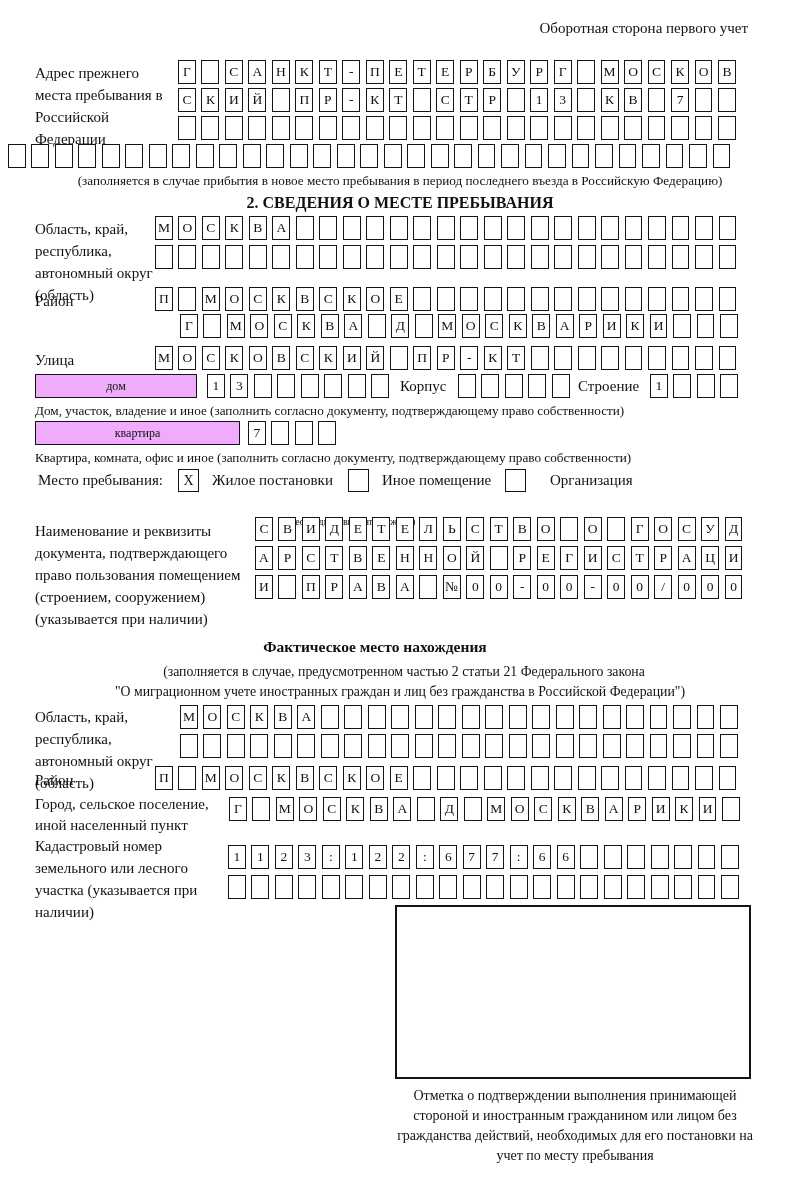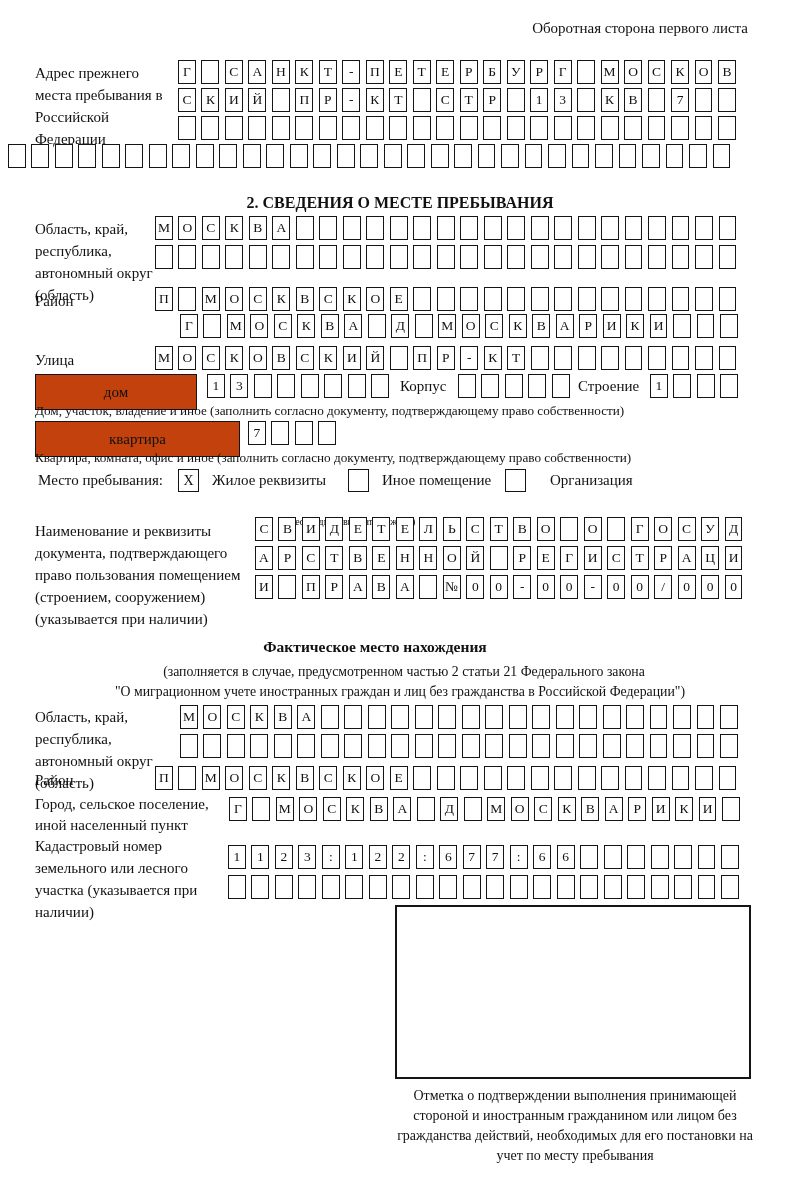--- a/index.html
+++ b/index.html
@@ -14,37 +14,37 @@
   .note{position:absolute;font-size:13.2px;line-height:16px;}
   .center{text-align:center;}
   .hdr{position:absolute;font-size:16px;font-weight:bold;text-align:center;}
   .cellrow{position:absolute;display:flex;gap:5.7px;}
   .cell{
     box-sizing:border-box;flex:none;width:17.8px;height:24px;
     border:1.6px solid #151515;display:flex;align-items:center;justify-content:center;
     font-size:13.5px;line-height:1;background:#fff;
   }
   .widebox{
-    position:absolute;box-sizing:border-box;height:36px;border:1.6px solid #151515;
-    display:flex;align-items:center;justify-content:center;font-size:15px;background:#c2410c;
+    position:absolute;box-sizing:border-box;height:24px;border:1.6px solid #151515;
+    display:flex;align-items:center;justify-content:center;font-size:12px;background:#f0abfc;
   }
   .chk{
     position:absolute;box-sizing:border-box;width:21px;height:23px;border:1.6px solid #151515;
     display:flex;align-items:center;justify-content:center;font-size:14px;background:#fff;
   }
   .bigbox{position:absolute;box-sizing:border-box;border:2px solid #151515;background:#fff;}
   .caption{position:absolute;font-size:14px;line-height:20px;text-align:center;}
   .inline-lbl{position:absolute;font-size:15px;white-space:nowrap;}
 </style>
 </head>
 <body>
 
 <div class="page">
 
-  <div class="abs" style="top:20px;right:52px;font-size:15px;">Оборотная сторона первого листа</div>
+  <div class="abs" style="top:20px;right:52px;font-size:15px;">Оборотная сторона первого учет</div>
 
   <div class="lbl" style="left:35px;top:62px;width:142px;font-family:Liberation Serif, serif;">Адрес прежнего места пребывания в Российской Федерации</div>
   <div class="cellrow" style="left:178px;top:60px;">
       <span class="cell">Г</span>
       <span class="cell"></span>
       <span class="cell">С</span>
       <span class="cell">А</span>
       <span class="cell">Н</span>
       <span class="cell">К</span>
       <span class="cell">Т</span>
@@ -144,20 +144,21 @@
       <span class="cell"></span>
       <span class="cell"></span>
       <span class="cell"></span>
       <span class="cell"></span>
       <span class="cell"></span>
       <span class="cell"></span>
       <span class="cell"></span>
       <span class="cell"></span>
       <span class="cell"></span>
     </div>
+  <div class="note center" style="left:0;top:173px;width:800px;">(заполняется в случае прибытия в новое место пребывания в период последнего въезда в Российскую Федерацию)</div>
 
   <div class="hdr" style="left:0;top:194px;width:800px;">2. СВЕДЕНИЯ О МЕСТЕ ПРЕБЫВАНИЯ</div>
 
   <div class="lbl" style="left:35px;top:218px;width:118px;">Область, край, республика, автономный округ (область)</div>
   <div class="cellrow" style="left:155px;top:216px;">
       <span class="cell">М</span>
       <span class="cell">О</span>
       <span class="cell">С</span>
       <span class="cell">К</span>
       <span class="cell">В</span>
@@ -327,21 +328,21 @@
   <div class="cellrow" style="left:248px;top:421px;">
       <span class="cell">7</span>
       <span class="cell"></span>
       <span class="cell"></span>
       <span class="cell"></span>
     </div>
   <div class="note" style="left:35px;top:450px;width:760px;">Квартира, комната, офис и иное (заполнить согласно документу, подтверждающему право собственности)</div>
 
   <div class="inline-lbl" style="left:38px;top:472px;">Место пребывания:</div>
   <div class="chk" style="left:178px;top:469px;">X</div>
-  <div class="inline-lbl" style="left:212px;top:472px;">Жилое реквизиты</div>
+  <div class="inline-lbl" style="left:212px;top:472px;">Жилое постановки</div>
   <div class="chk" style="left:348px;top:469px;"></div>
   <div class="inline-lbl" style="left:382px;top:472px;">Иное помещение</div>
   <div class="chk" style="left:505px;top:469px;"></div>
   <div class="inline-lbl" style="left:550px;top:472px;">Организация</div>
   <div class="note center" style="left:0;top:514px;width:700px;font-size:10px;">(Необходимо выбрать нужное)</div>
 
   <div class="lbl" style="left:35px;top:520px;width:215px;">Наименование и реквизиты документа, подтверждающего право пользования помещением (строением, сооружением) (указывается при наличии)</div>
   <div class="cellrow" style="left:255px;top:517px;">
       <span class="cell">С</span>
       <span class="cell">В</span>

